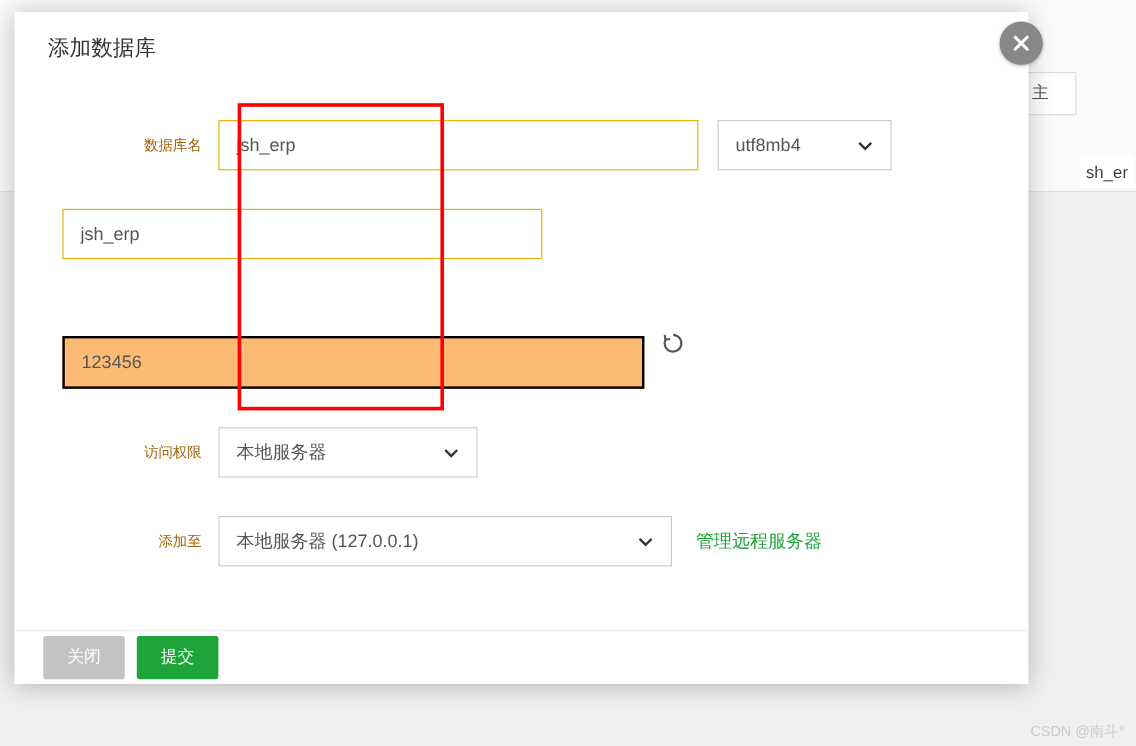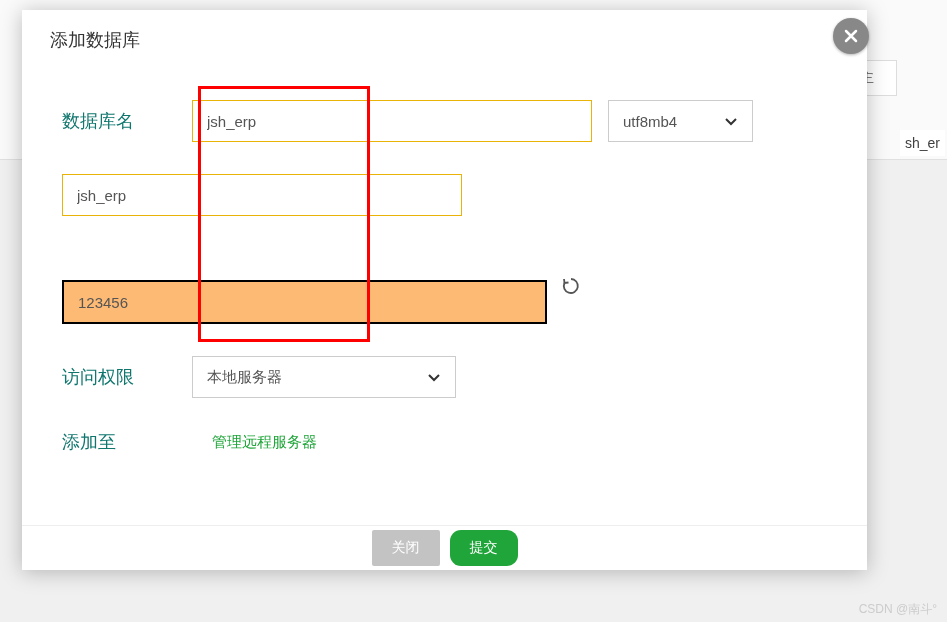--- a/index.html
+++ b/index.html
@@ -37,21 +37,21 @@
       top: 130px;
       right: 2px;
       font-size: 14px;
       color: #404040;
       background:#fff;
       padding: 5px;
     }
     .modal {
       position: absolute;
       top: 10px;
-      left: 22px;
+      left: 12px;
       width: 845px;
       height: 560px;
       background: #fff;
       box-shadow: 0 2px 20px rgba(0,0,0,0.25);
       display: flex;
       flex-direction: column;
     }
     .modal-header {
       padding: 18px 28px;
       font-size: 18px;
@@ -64,22 +64,23 @@
       position: relative;
     }
     .form-row {
       display: flex;
       align-items: center;
       margin-bottom: 32px;
       position: relative;
     }
     .form-label {
       width: 130px;
-      font-size: 18px;
-      color: #0f766e;
+      text-align: right;
+      font-size: 12px;
+      color: #a16207;
       padding-right: 14px;
     }
     .form-input {
       height: 42px;
       border: 1px solid #eab308;
       padding: 0 14px;
       font-size: 15px;
       color: #555;
       background: #fff;
       outline: none;
@@ -113,21 +114,21 @@
       margin-top: 32px;
     }
     .refresh-icon {
       margin-left: 14px;
       cursor: pointer;
       color: #555;
       display: flex;
       align-items: center;
     }
     .access-select, .addto-select {
-      width: 264px;
+      width: 216px;
       height: 42px;
       border: 1px solid #ccc;
       display: flex;
       align-items: center;
       justify-content: space-between;
       padding: 0 14px;
       font-size: 15px;
       color: #555;
       cursor: pointer;
       background: #fff;
@@ -140,33 +141,33 @@
       cursor: pointer;
     }
     .chevron {
       width: 14px;
       height: 14px;
     }
     .modal-footer {
       border-top: 1px solid #eee;
       padding: 4px 24px;
       display: flex;
-      justify-content: center;
+      justify-content: flex-start;
       gap: 10px;
     }
     .btn {
       height: 36px;
       padding: 0 20px;
       border: none;
       font-size: 14px;
       cursor: pointer;
       border-radius: 2px;
     }
     .btn-close { background: #c3c3c3; color: #fff; }
-    .btn-submit { background: #20a53a; color: #fff; border-radius: 11px; }
+    .btn-submit { background: #20a53a; color: #fff; }
     .close-circle {
       position: absolute;
       top: 18px;
       right: 78px;
       width: 36px;
       height: 36px;
       border-radius: 50%;
       background: #888;
       display: flex;
       align-items: center;
@@ -241,20 +242,26 @@
       <div class="access-select">
         <span>本地服务器</span>
         <svg class="chevron" viewBox="0 0 14 14">
             <path d="M2 5 L7 10 L12 5" stroke="#333" stroke-width="2" fill="none"></path>
           </svg>
       </div>
     </div>
 
     <div class="form-row">
       <div class="form-label">添加至</div>
+      <div class="addto-select">
+        <span>本地服务器 (127.0.0.1)</span>
+        <svg class="chevron" viewBox="0 0 14 14">
+            <path d="M2 5 L7 10 L12 5" stroke="#333" stroke-width="2" fill="none"></path>
+          </svg>
+      </div>
       <span class="manage-link">管理远程服务器</span>
     </div>
 
   </div>
 
   <div class="modal-footer">
     <button class="btn btn-close">关闭</button>
     <button class="btn btn-submit">提交</button>
   </div>
 </div>

